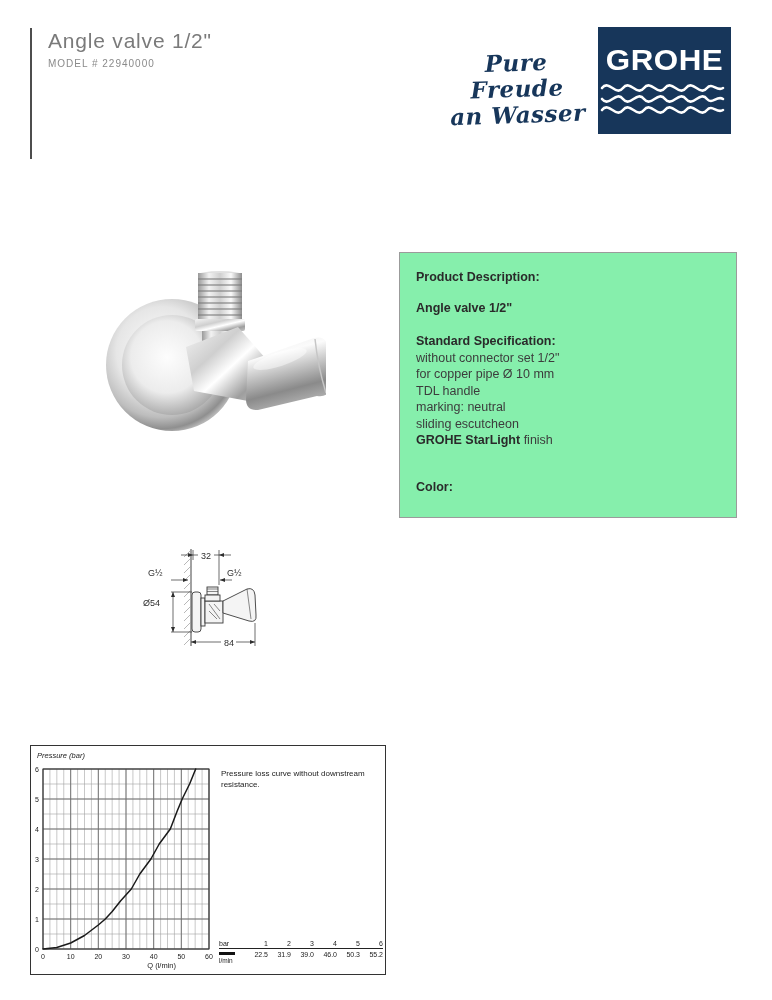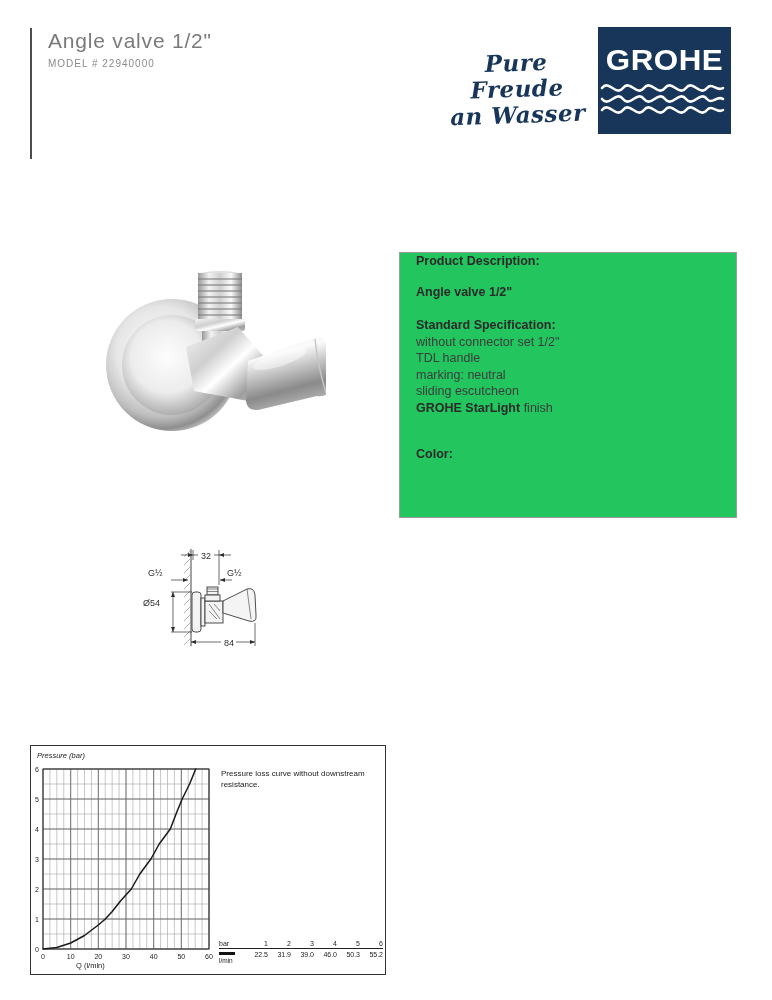--- a/index.html
+++ b/index.html
@@ -16,38 +16,38 @@
   .tagline{left:446px;top:50px;width:142px;text-align:center;color:#17365a;
            font-family:"DejaVu Serif",serif;font-style:italic;font-weight:700;
            font-size:23px;line-height:26px;letter-spacing:.5px;transform:rotate(-2deg);}
   .logo{left:598px;top:27px;width:133px;height:107px;background:#17365a;text-align:center;}
   .logo-text{color:#fff;font-weight:700;font-size:29px;letter-spacing:.5px;
              margin-top:17px;transform:scaleX(1.08);}
   .logo-waves{display:block;margin:2px auto 0;}
 
   
   .desc-box{left:399px;top:252px;width:338px;height:266px;box-sizing:border-box;
-            background:#22c55e;border:1px solid #9b9b9b;padding:0 16px;
+            background:#86efac;border:1px solid #9b9b9b;padding:16px 16px;
             font-size:12.5px;line-height:16.5px;color:#3c3c3c;}
   .db-b{font-weight:700;color:#2a2a2a;}
   .db-heading{margin:0 0 14px;}
   .db-name{margin:0 0 17px;}
   .db-color-heading{margin-top:30px;}
   .cb{display:inline-block;width:8px;height:8px;border:1px solid #4a4a4a;
       margin-right:6px;background:#ececec;}
 
   
   .tech{left:135px;top:545px;}
   .tech text{font-family:"Liberation Sans",sans-serif;fill:#2e2e2e;}
 
   
   .chart-box{left:30px;top:745px;width:356px;height:230px;box-sizing:border-box;
              border:1px solid #333;}
   .chart-ylabel{left:6px;top:5px;font-size:7.5px;color:#222;font-style:italic;}
-  .chart-xlabel{left:45px;top:215px;width:100px;text-align:left;font-size:7.5px;color:#222;}
+  .chart-xlabel{left:45px;top:215px;width:100px;text-align:right;font-size:7.5px;color:#222;}
   .chart-annotation{left:190px;top:22px;width:158px;font-size:8px;line-height:1.4;color:#222;}
   .plot-svg{left:0;top:0;}
   .plot-svg text{font-size:7px;fill:#222;font-family:"Liberation Sans",sans-serif;}
 
   .flow-table{left:188px;top:194px;width:164px;color:#222;}
   .ft-row{display:flex;align-items:flex-start;font-size:7px;}
   .ft-label{width:26px;}
   .ft-cell{flex:1;text-align:right;}
   .ft-divider{border-top:1px solid #222;margin:1px 0 2px;}
   .ft-key{width:26px;}
@@ -133,20 +133,21 @@
     <path d="M150,98 L216,75 Q229,72 230,86 L232,120 Q233,135 219,133 L160,147 Q148,148 148,136 Z" fill="url(#gHandle)"></path>
     <path d="M217,76 Q220,104 228,130" stroke="#c6c6c6" stroke-width="1.5" fill="none"></path>
     <ellipse cx="182" cy="96" rx="28" ry="7" fill="#ffffff" opacity=".45" transform="rotate(-18 182 96)"></ellipse>
   </svg>
 
   <div class="abs desc-box">
     <div class="db-heading db-b">Product Description:</div>
     <div class="db-name db-b">Angle valve 1/2"</div>
     <div class="db-b">Standard Specification:</div>
     <div>without connector set 1/2"</div>
+    <div>for copper pipe Ø 10 mm</div>
     <div>TDL handle</div>
     <div>marking: neutral</div>
     <div>sliding escutcheon</div>
     <div><span class="db-b">GROHE StarLight</span><span> finish</span></div>
     <div class="db-color-heading db-b">Color:</div>
   </div>
 
   <svg class="abs tech" width="140" height="105" viewBox="0 0 140 105">
 
     <line x1="56" y1="4" x2="56" y2="101" stroke="#444" stroke-width="1"></line>

